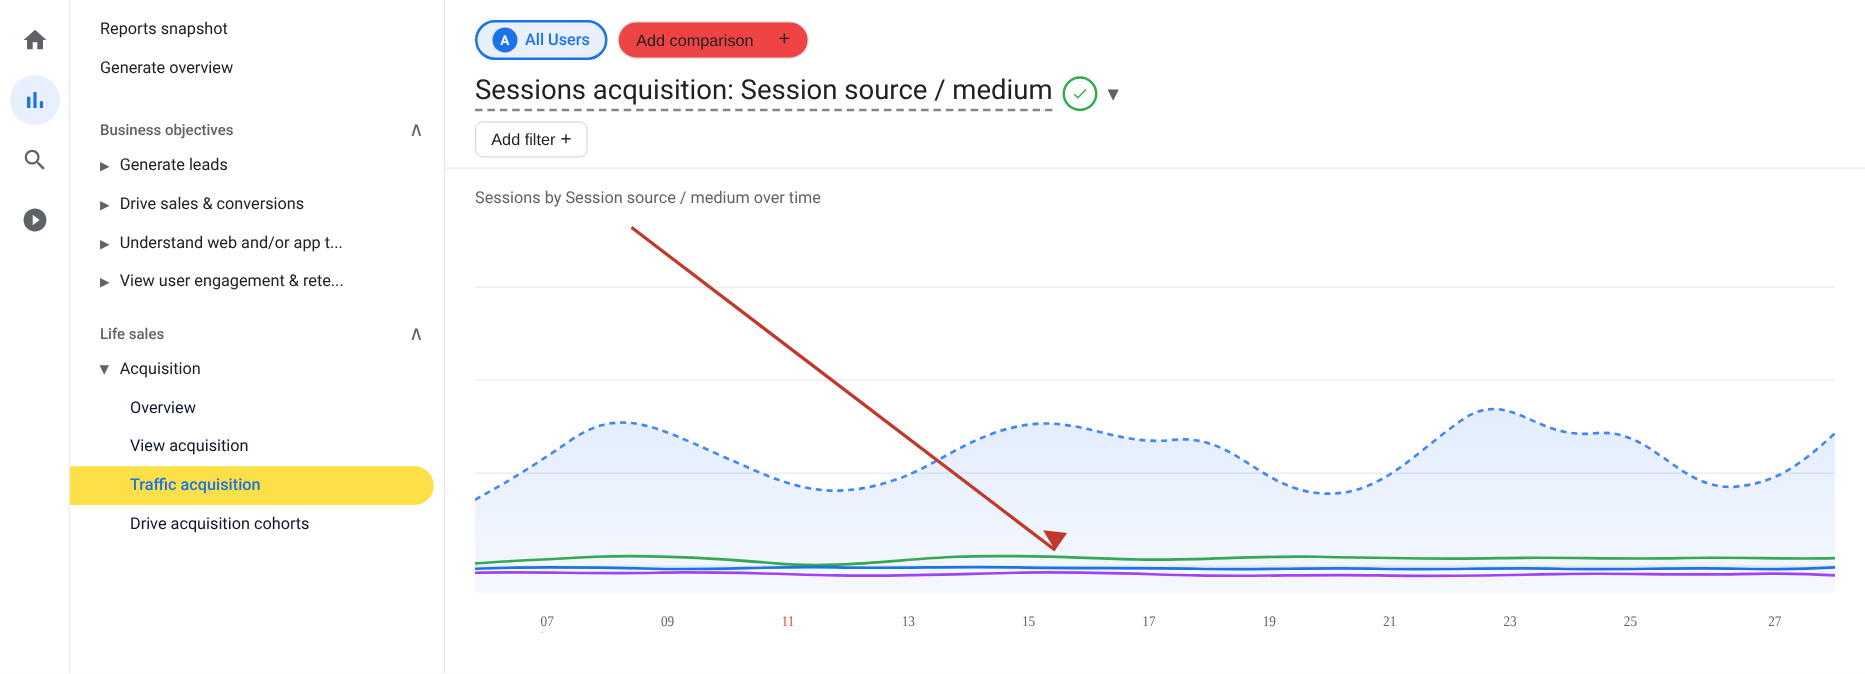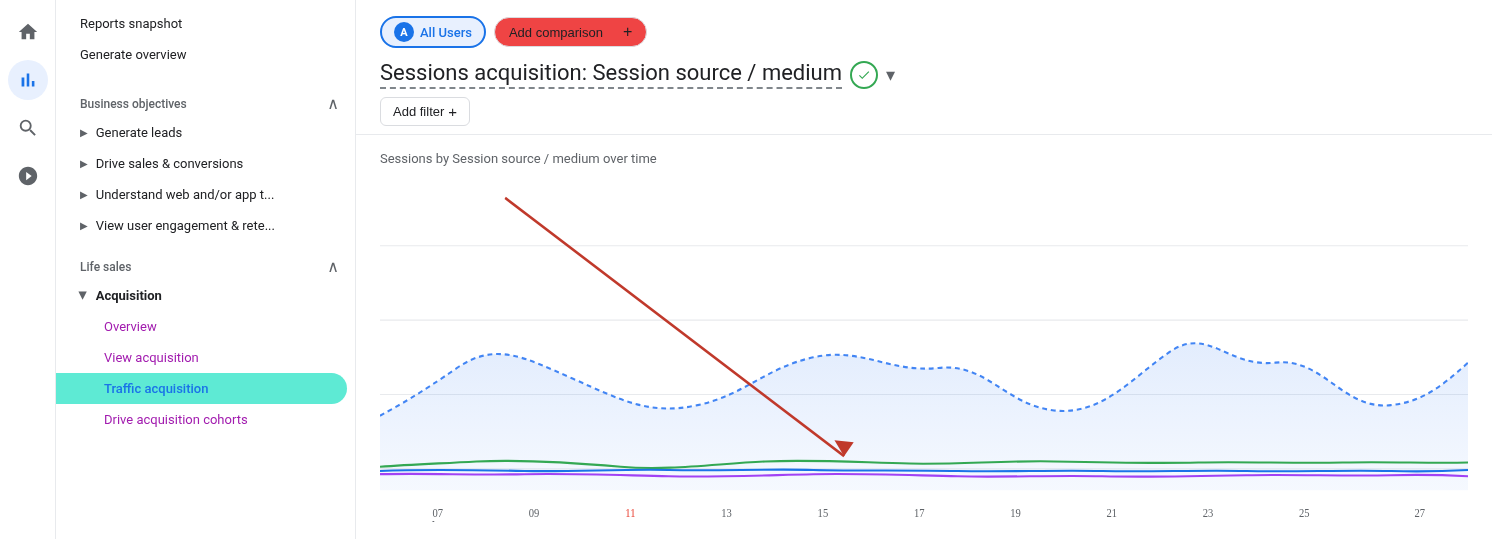--- a/index.html
+++ b/index.html
@@ -75,25 +75,25 @@
       color: #202124;
       cursor: pointer;
     }
     .sidebar-item .arrow { margin-right: 8px; font-size: 10px; color: #5f6368; }
 
     .sidebar-sub-item {
       display: flex;
       align-items: center;
       padding: 8px 16px 8px 48px;
       font-size: 13px;
-      color: #a21caf;
+      color: #0f172a;
       cursor: pointer;
     }
     .sidebar-sub-item.active {
-      background: #5eead4;
+      background: #fde047;
       color: #1a73e8;
       font-weight: 500;
       border-radius: 0 24px 24px 0;
       margin-right: 8px;
     }
 
     
     .main {
       flex: 1;
       background: #fff;
@@ -193,21 +193,20 @@
 
     
     .chart-container {
       padding: 16px 24px;
       flex: 1;
       position: relative;
     }
     .chart-subtitle {
       font-size: 13px;
       color: #5f6368;
-      margin-bottom: 16px;
     }
     .chart-area {
       position: relative;
       width: 100%;
       height: 340px;
       font-family: Liberation Serif, serif;
     }
     .chart-svg {
       width: 100%;
       height: 100%;
@@ -266,21 +265,21 @@
       <span class="arrow">▶</span>
       <span>View user engagement &amp; rete...</span>
     </div>
   </div>
 
   <div class="sidebar-section">
     <div class="sidebar-section-header">
       <span>Life sales</span>
       <span class="chevron-up">∧</span>
     </div>
-    <div class="sidebar-item" style="font-weight:700;">
+    <div class="sidebar-item" style="font-weight:400;">
       <span class="arrow" style="transform:rotate(90deg);display:inline-block;">▶</span>
       <span>Acquisition</span>
     </div>
     <div class="sidebar-sub-item">
       <span>Overview</span>
     </div>
     <div class="sidebar-sub-item">
       <span>View acquisition</span>
     </div>
     <div class="sidebar-sub-item active">

